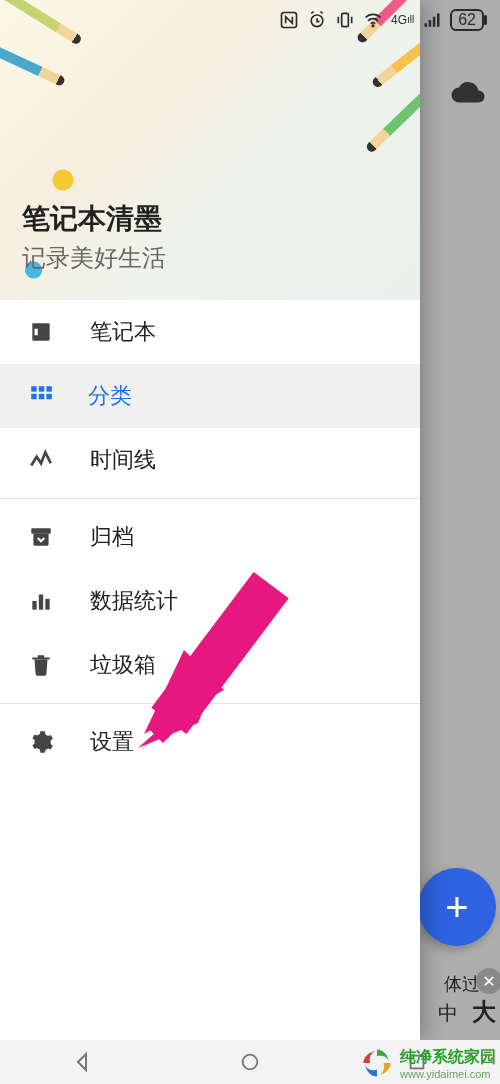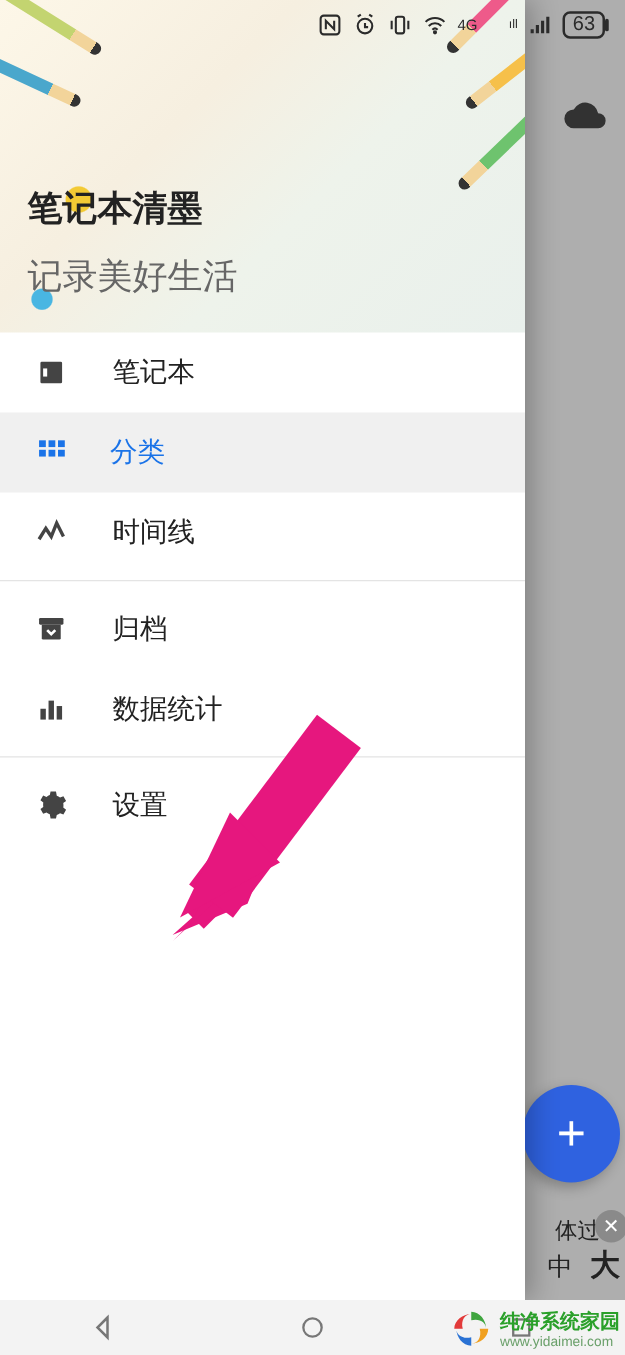--- a/index.html
+++ b/index.html
@@ -9,38 +9,38 @@
   .behind { position: absolute; top: 0; right: 0; width: 80px; height: 100%; background: #aeaeae; }
   .behind .cloud { position: absolute; top: 74px; right: 14px; color: #323232; font-size: 32px; }
   .fab { position: absolute; bottom: 138px; right: 4px; width: 78px; height: 78px; border-radius: 50%; background: #2f62e0; color: #fff; display: flex; align-items: center; justify-content: center; font-size: 40px; box-shadow: -3px 4px 10px rgba(0,0,0,0.25); }
   .bottom-hint { position: absolute; bottom: 88px; right: 2px; font-size: 18px; color: #222; }
   .size-opts { position: absolute; bottom: 56px; right: 4px; font-size: 20px; color: #222; display: flex; gap: 14px; align-items: baseline; }
   .size-opts .big { font-weight: 700; font-size: 24px; }
   .close-x { position: absolute; bottom: 90px; right: -2px; width: 26px; height: 26px; border-radius: 50%; background: #8a8a8a; color: #fff; display:flex; align-items:center; justify-content:center; font-size:16px; }
 
   
   .drawer { position: absolute; top: 0; left: 0; width: 420px; height: 1040px; background: #fff; box-shadow: 6px 0 20px rgba(0,0,0,0.25); z-index: 5; }
-  .drawer-header { position: relative; width: 100%; height: 266px;
+  .drawer-header { position: relative; width: 100%; height: 300px;
     background:
       linear-gradient(180deg, rgba(255,255,255,0) 0%, rgba(255,255,255,0) 70%, rgba(255,255,255,0.0) 100%),
       radial-gradient(circle at 15% 60%, #f3ca34 0 10px, transparent 11px),
       radial-gradient(circle at 8% 90%, #49b6e2 0 8px, transparent 9px),
       linear-gradient(135deg, #fdf7e8 0%, #f6efe0 35%, #eef3eb 60%, #e9f0ec 100%);
     overflow: hidden;
   }
   
   .pencil { position:absolute; width: 130px; height: 10px; border-radius: 5px; }
   .p1 { background: linear-gradient(90deg,#c3d470 0 80%, #f2d49a 80% 95%, #333 95%); top: 2px; left: -40px; transform: rotate(32deg); }
   .p2 { background: linear-gradient(90deg,#4aa7cc 0 80%, #f2d49a 80% 95%, #333 95%); top: 50px; left: -60px; transform: rotate(25deg); }
   .p3 { background: linear-gradient(90deg,#ee5a8a 0 80%, #f2d49a 80% 95%, #333 95%); top: -10px; right: -50px; transform: rotate(135deg);}
   .p4 { background: linear-gradient(90deg,#f6c04a 0 80%, #f2d49a 80% 95%, #333 95%); top: 40px; right: -70px; transform: rotate(142deg);}
   .p5 { background: linear-gradient(90deg,#6ec36e 0 80%, #f2d49a 80% 95%, #333 95%); top: 100px; right: -60px; transform: rotate(136deg);}
   .header-text { position: absolute; left: 22px; bottom: 26px; }
   .header-title { font-size: 28px; font-weight: 600; color: #222; }
-  .header-sub { font-size: 28px; color: #666; margin-top: 16px; }
+  .header-sub { font-size: 24px; color: #666; margin-top: 4px; }
 
   .menu { display:flex; flex-direction: column; }
   .menu-item { display:flex; align-items:center; height: 64px; padding-left: 26px; gap: 34px; font-size: 22px; color: #222; font-family: Liberation Serif, serif; }
   .menu-item.selected { background: #f0f0f0; color: #1a73e8; gap: 32px; }
   .menu-item.selected .mi-icon { color:#1a73e8; }
   .menu-item .mi-icon { width: 30px; display:flex; align-items:center; justify-content:center; color:#444; }
   .sep { height: 1px; background: #e4e4e4; margin: 6px 0; }
 
   
   .statusbar { position:absolute; top:0; left:0; right:0; height:40px; display:flex; justify-content:flex-end; align-items:center; gap:8px; padding-right:16px; color:#2b2b2b; font-size:18px; z-index: 50; padding-left: 36px; }
@@ -86,28 +86,28 @@
     </span>
     <span class="ic">
       <svg width="20" height="20" viewBox="0 0 24 24" fill="none" stroke="currentColor" stroke-width="2">
           <path d="M3 9c5-5 13-5 18 0M6 13c3.5-3.5 8.5-3.5 12 0M9.5 16.5c1.5-1.5 3.5-1.5 5 0"></path>
           <circle cx="12" cy="19" r="1" fill="currentColor"></circle>
         </svg>
     </span>
     <span class="ic" style="font-size:12px; line-height:10px; text-align:left;">
       <span>4G</span>
         <br>
-        <span style="font-size:10px;margin-left:25px;">ıll</span>
+        <span style="font-size:10px;">ıll</span>
     </span>
     <span class="ic">
       <svg width="20" height="20" viewBox="0 0 24 24" fill="currentColor">
           <path d="M3 20h3v-4H3zM8 20h3v-8H8zM13 20h3V8h-3zM18 20h3V4h-3z"></path>
         </svg>
     </span>
-    <span class="batt">63</span>
+    <span class="batt">62</span>
   </div>
 
   <div class="behind">
     <span class="cloud">
       <svg width="36" height="36" viewBox="0 0 24 24" fill="currentColor">
           <path d="M6 19a5 5 0 010-10 7 7 0 0113 2 4 4 0 010 8H6z"></path>
         </svg>
     </span>
   </div>
   <div class="fab">+</div>
@@ -182,20 +182,29 @@
         <span class="mi-icon">
           <svg width="26" height="26" viewBox="0 0 24 24" fill="currentColor">
               <rect x="4" y="12" width="4" height="8"></rect>
               <rect x="10" y="6" width="4" height="14"></rect>
               <rect x="16" y="10" width="4" height="10"></rect>
             </svg>
         </span>
         <span>数据统计</span>
       </div>
 
+      <div class="menu-item">
+        <span class="mi-icon">
+          <svg width="26" height="26" viewBox="0 0 24 24" fill="currentColor">
+              <path d="M6 7h12l-1 13a2 2 0 01-2 2H9a2 2 0 01-2-2L6 7z"></path>
+              <path d="M4 5h16v2H4zM9 3h6v2H9z"></path>
+            </svg>
+        </span>
+        <span>垃圾箱</span>
+      </div>
 
       <div class="sep"></div>
 
       <div class="menu-item">
         <span class="mi-icon">
           <svg width="26" height="26" viewBox="0 0 24 24" fill="currentColor">
               <path d="M12 8a4 4 0 100 8 4 4 0 000-8zm9 4a7.9 7.9 0 00-.13-1.4l2.1-1.64-2-3.46-2.48 1a8 8 0 00-2.42-1.4L15.5 2h-4l-.57 2.6a8 8 0 00-2.42 1.4l-2.48-1-2 3.46 2.1 1.64A7.9 7.9 0 006 12c0 .47.05.94.13 1.4l-2.1 1.64 2 3.46 2.48-1a8 8 0 002.42 1.4L11.5 22h4l.57-2.6a8 8 0 002.42-1.4l2.48 1 2-3.46-2.1-1.64c.08-.46.13-.93.13-1.4z"></path>
             </svg>
         </span>
         <span>设置</span>

